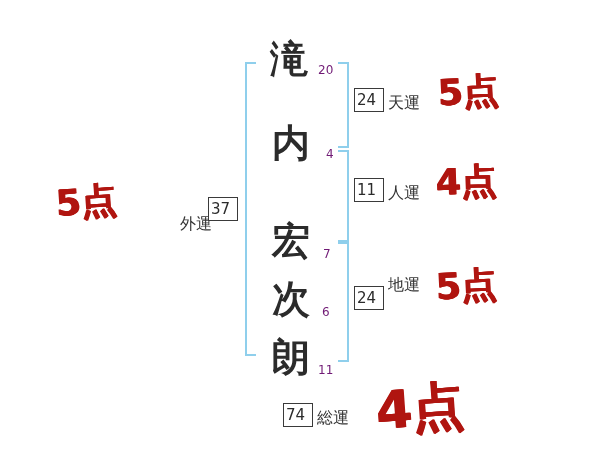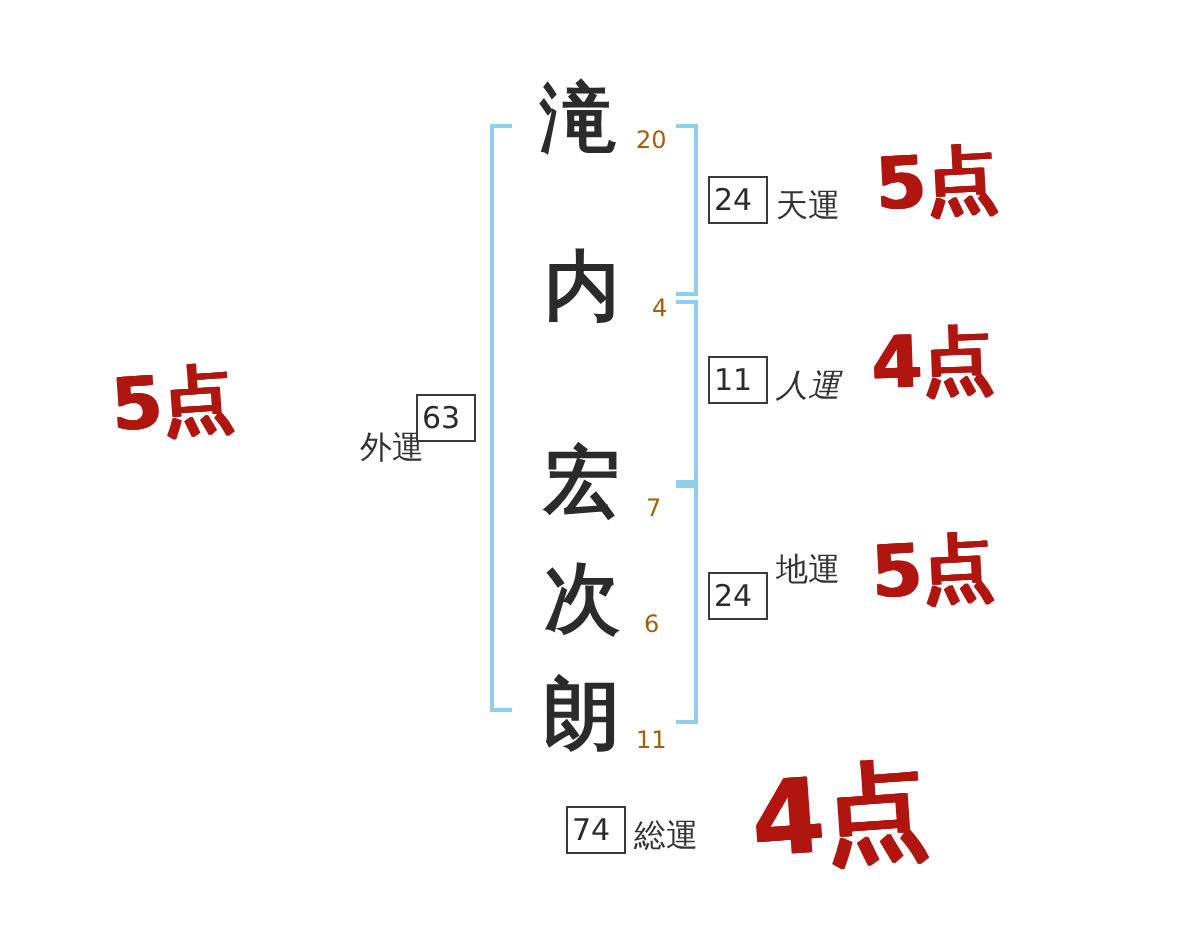--- a/index.html
+++ b/index.html
@@ -17,21 +17,21 @@
   .kanji{
     position:absolute;
     font-size:38px;
     font-weight:600;
     color:#2b2b2b;
     line-height:1;
   }
   .strokes{
     position:absolute;
     font-size:12px;
-    color:#a16207;
+    color:#701a75;
     line-height:1;
   }
   
   .bracket{
     position:absolute;
     width:9px;
   }
   .bracket.open-right{       
     border-left:2px solid #8fcfec;
     border-top:2px solid #8fcfec;
@@ -92,27 +92,27 @@
 
   <div class="kanji" style="left:272px;top:338px;">朗</div>
   <div class="strokes" style="left:318px;top:364px;">11</div>
 
   <div class="bracket open-right" style="left:245px;top:62px;height:290px;"></div>
   <div class="bracket open-left" style="left:338px;top:62px;height:82px;"></div>
   <div class="bracket open-left" style="left:338px;top:150px;height:88px;"></div>
   <div class="bracket open-left" style="left:338px;top:242px;height:116px;"></div>
 
   <div class="flabel" style="left:180px;top:216px;">外運</div>
-  <div class="fbox" style="left:208px;top:197px;">63</div>
+  <div class="fbox" style="left:208px;top:197px;">37</div>
 
   <div class="fbox" style="left:354px;top:88px;">24</div>
   <div class="flabel" style="left:388px;top:95px;">天運</div>
 
   <div class="fbox" style="left:354px;top:178px;">11</div>
-  <div class="flabel" style="left:388px;top:185px;font-style:italic;">人運</div>
+  <div class="flabel" style="left:388px;top:185px;">人運</div>
 
   <div class="fbox" style="left:354px;top:286px;">24</div>
   <div class="flabel" style="left:388px;top:277px;">地運</div>
 
   <div class="fbox" style="left:283px;top:403px;">74</div>
   <div class="flabel" style="left:317px;top:410px;">総運</div>
 
   <div class="score s36" style="left:56px;top:184px;transform:rotate(-4deg);">5点</div>
   <div class="score s36" style="left:438px;top:74px;transform:rotate(-3deg);">5点</div>
   <div class="score s36" style="left:436px;top:164px;transform:rotate(-2deg);">4点</div>

